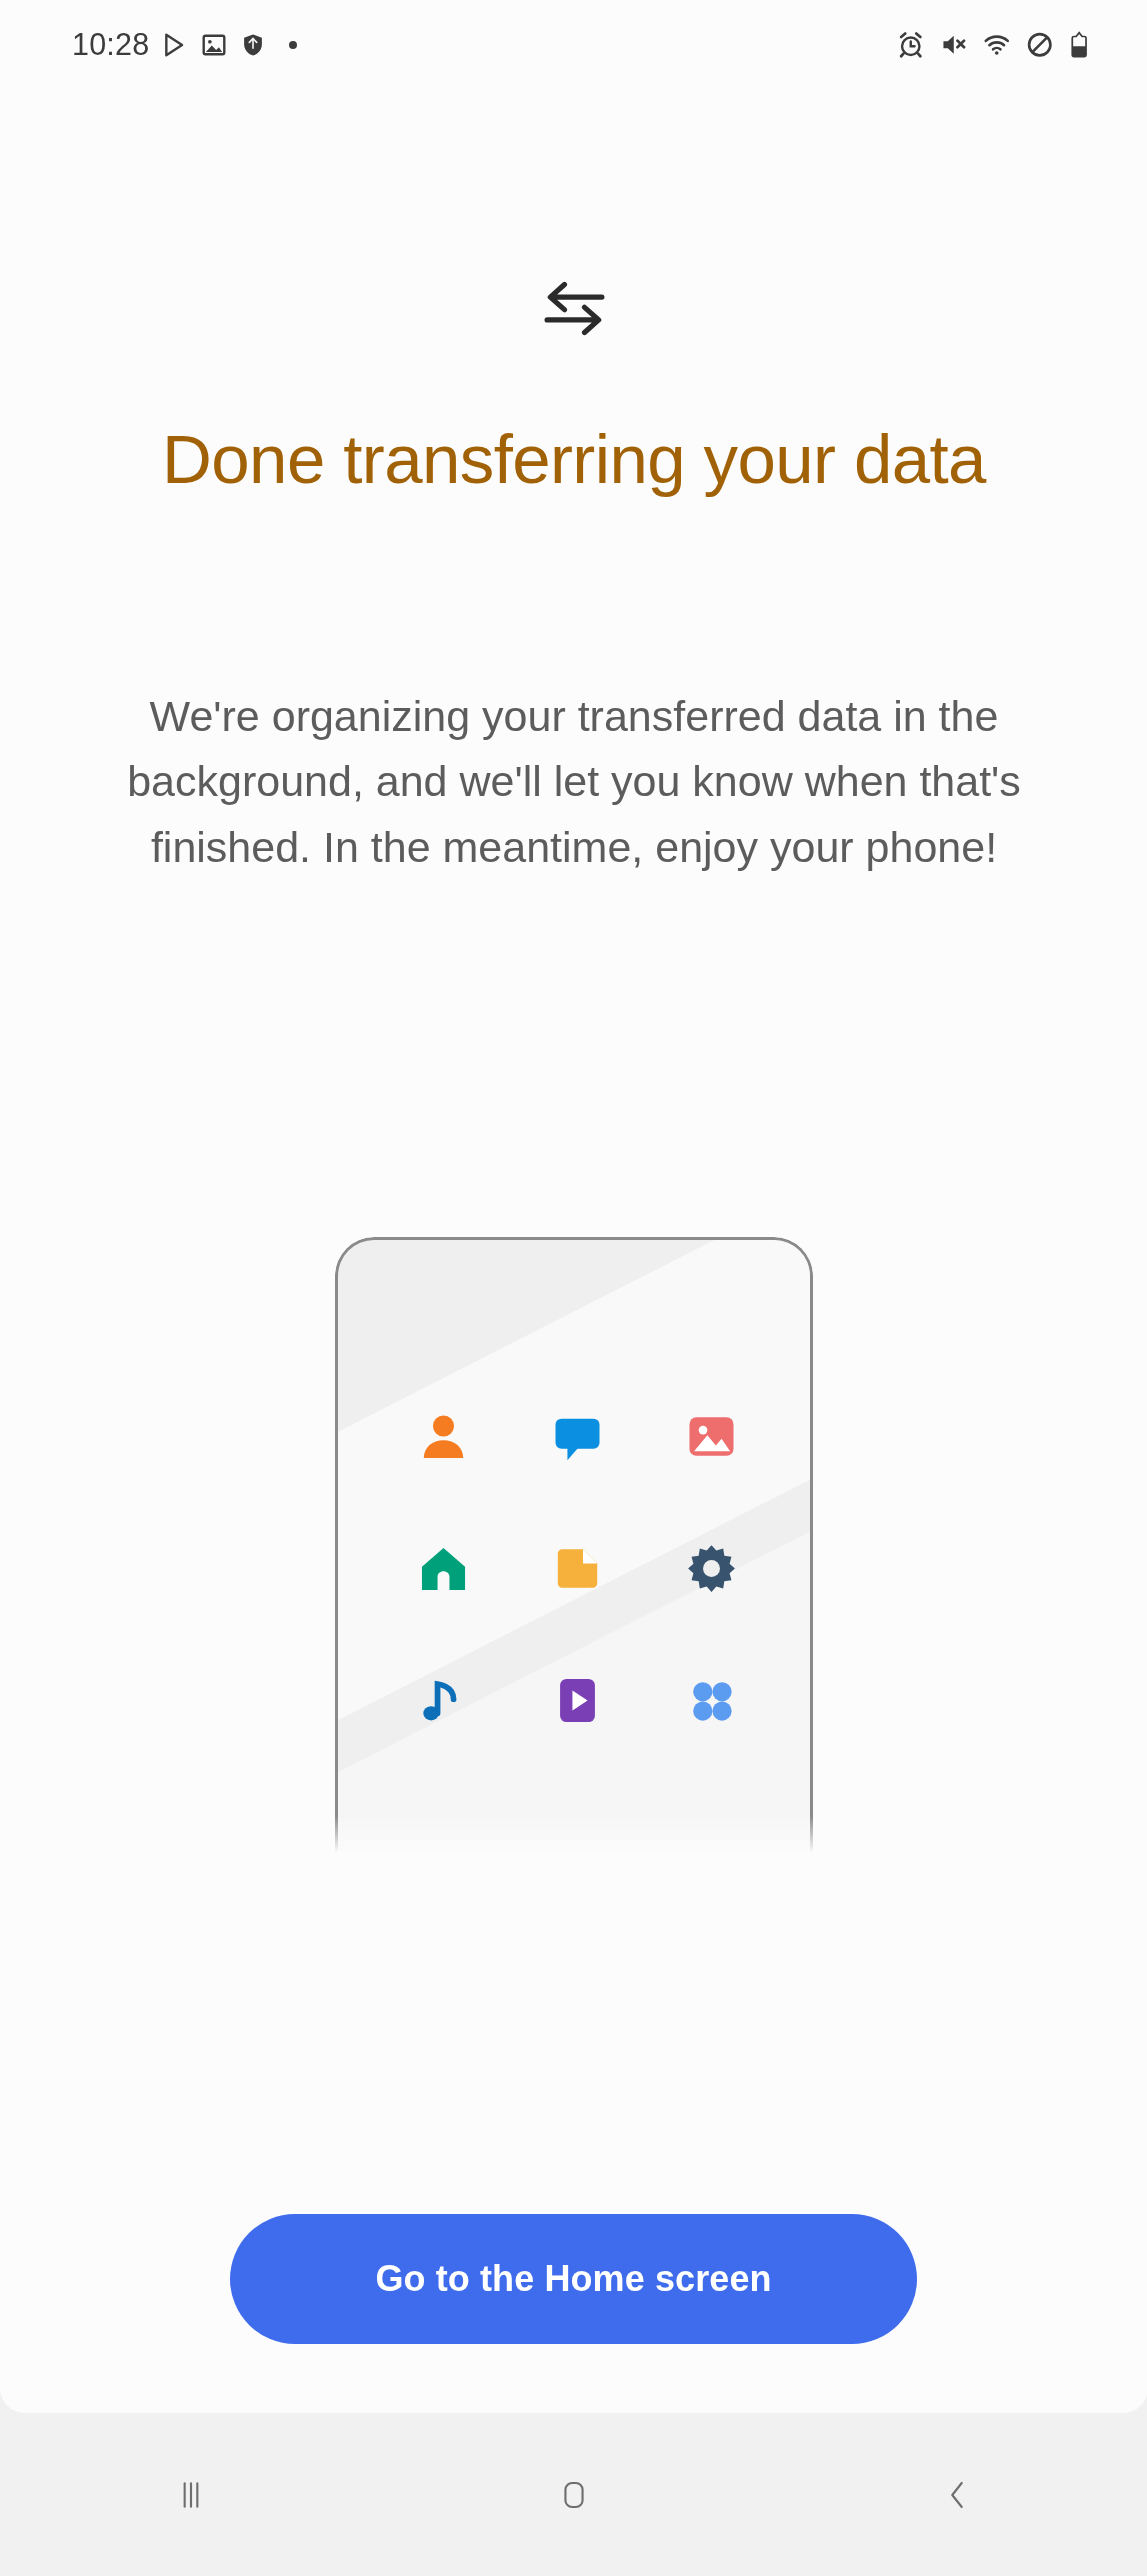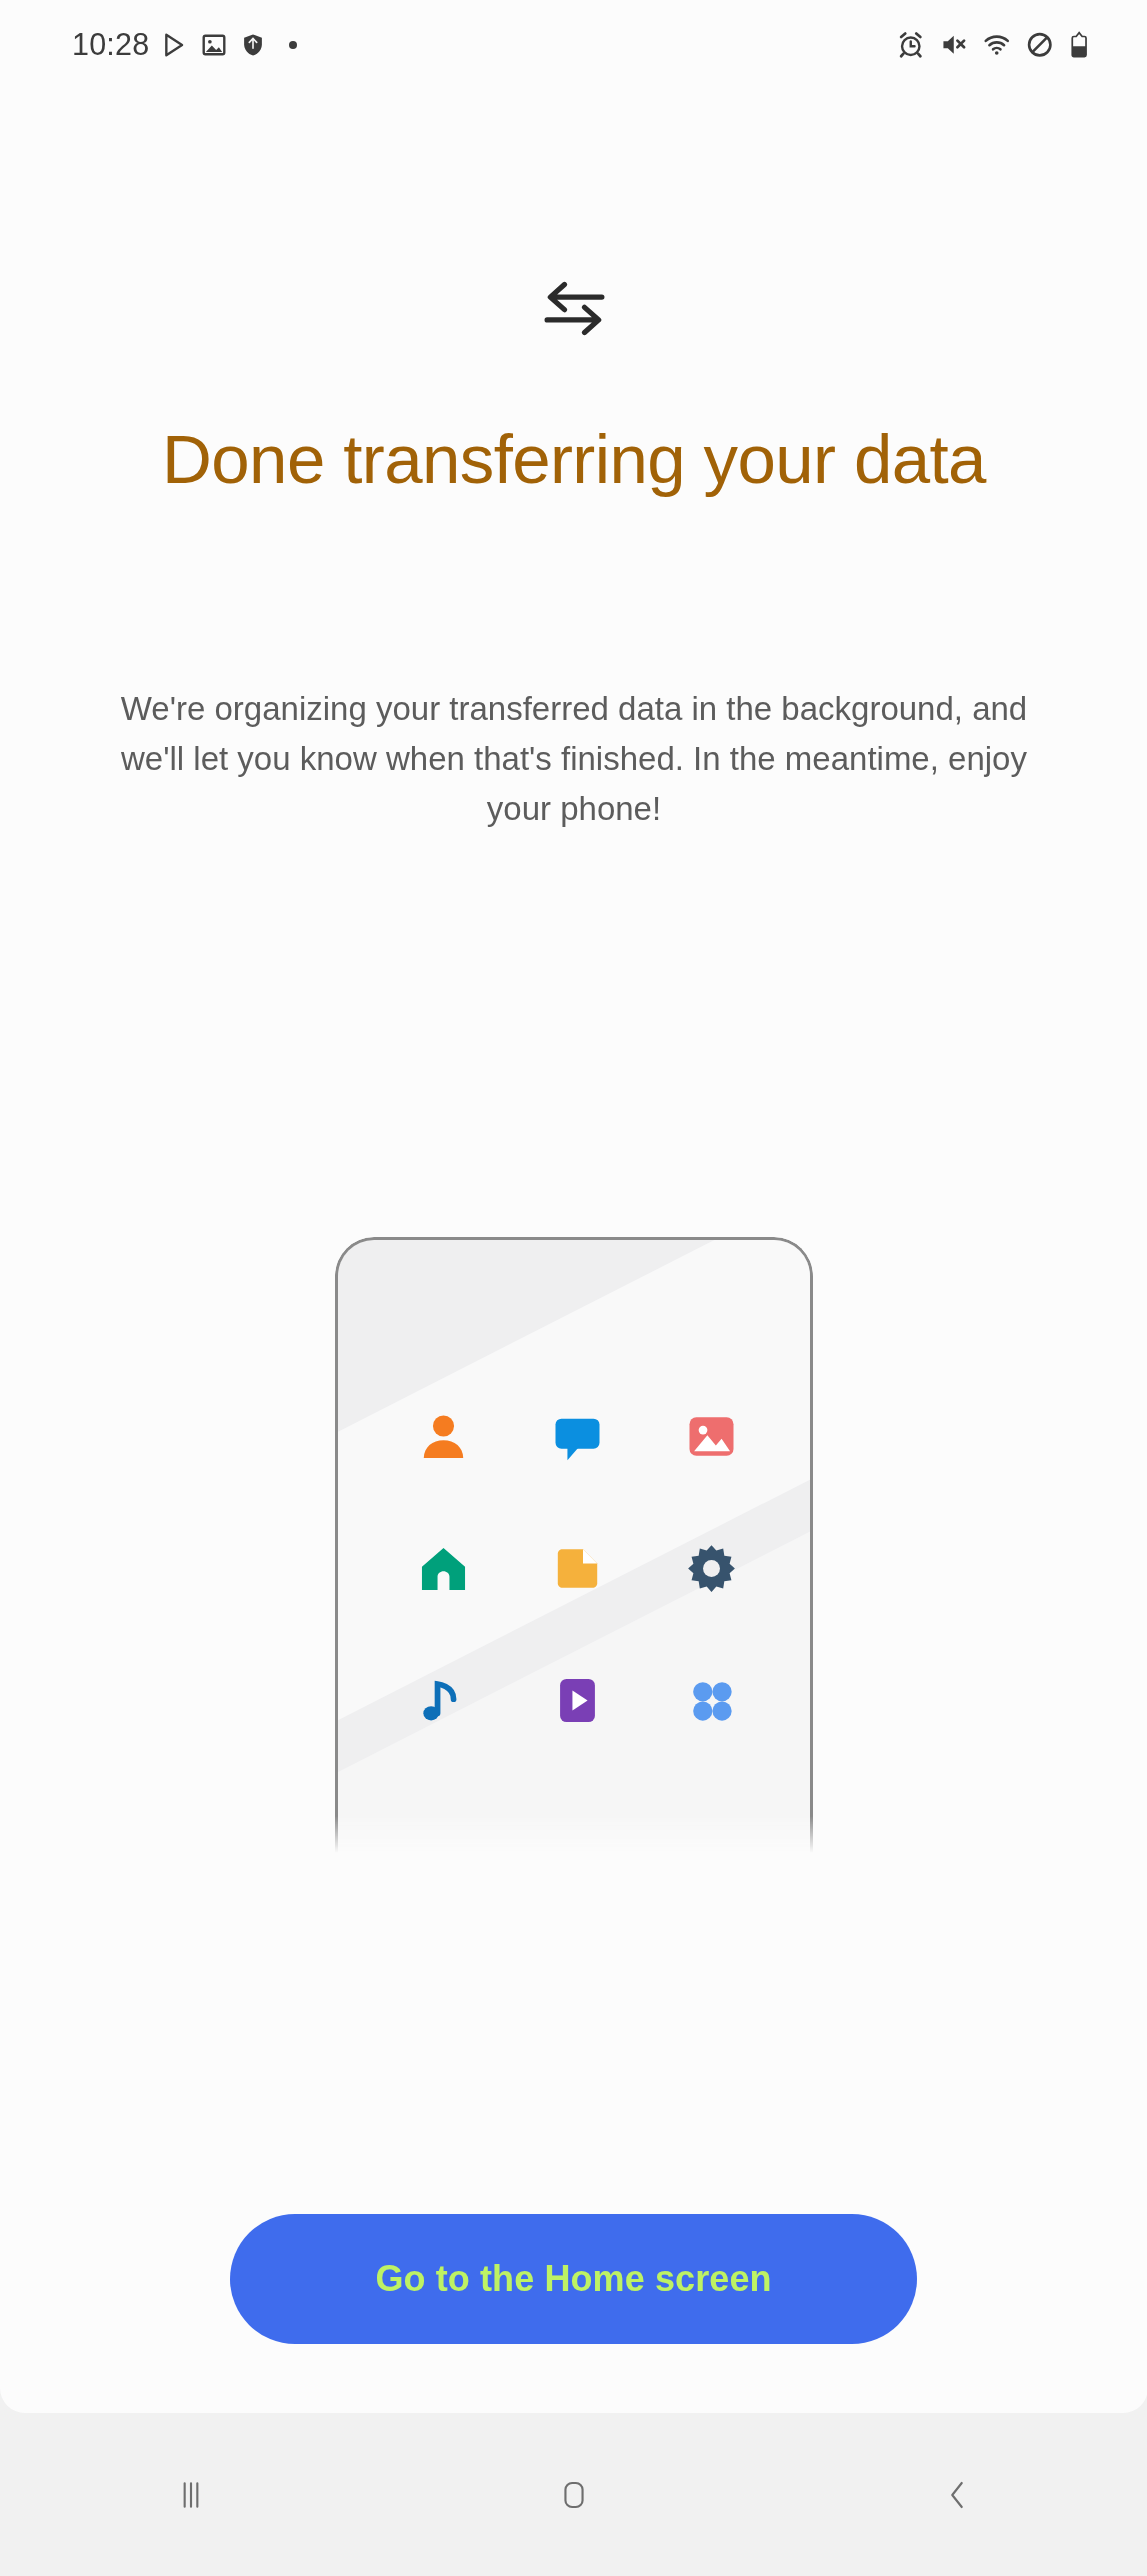--- a/index.html
+++ b/index.html
@@ -87,21 +87,21 @@
     color:#a16207;
     font-weight:400;
     letter-spacing:-0.6px;
   }
 
   .subtitle {
     position:absolute;
     left:102px; top:684px;
     width:944px;
     text-align:center;
-    font-size:33px;
+    font-size:43px;
     line-height:1.52;
     color:#5c5c5c;
     font-weight:400;
   }
 
   
   .illustration {
     position:absolute;
     left:335px; top:1237px;
     width:478px;
@@ -159,21 +159,21 @@
 
   
   .cta {
     position:absolute;
     left:230px; top:2214px;
     width:687px;
     height:130px;
     border:none;
     border-radius:66px;
     background:#3f6ced;
-    color:#bef264;
+    color:#ffffff;
     font-family:"Liberation Sans", sans-serif;
     font-size:36px;
     font-weight:700;
     letter-spacing:0.1px;
     cursor:pointer;
   }
 
   
   .nav-bar {
     position:absolute;

